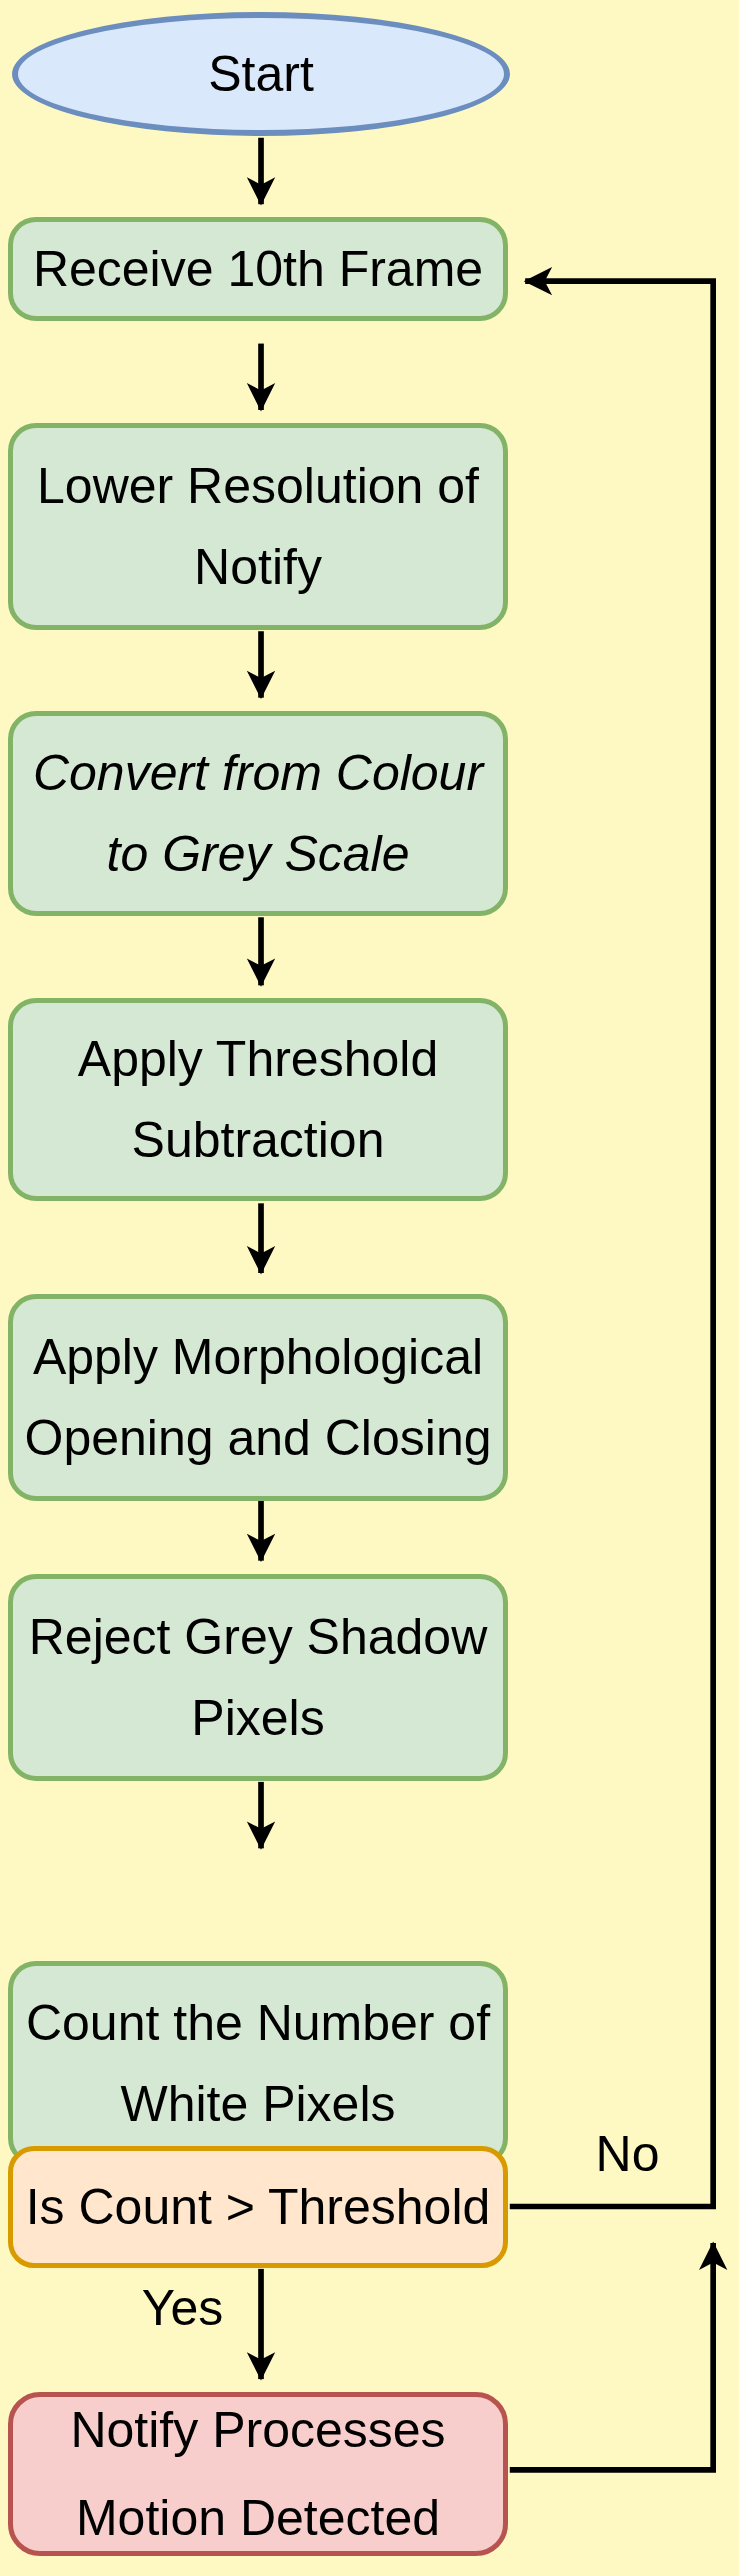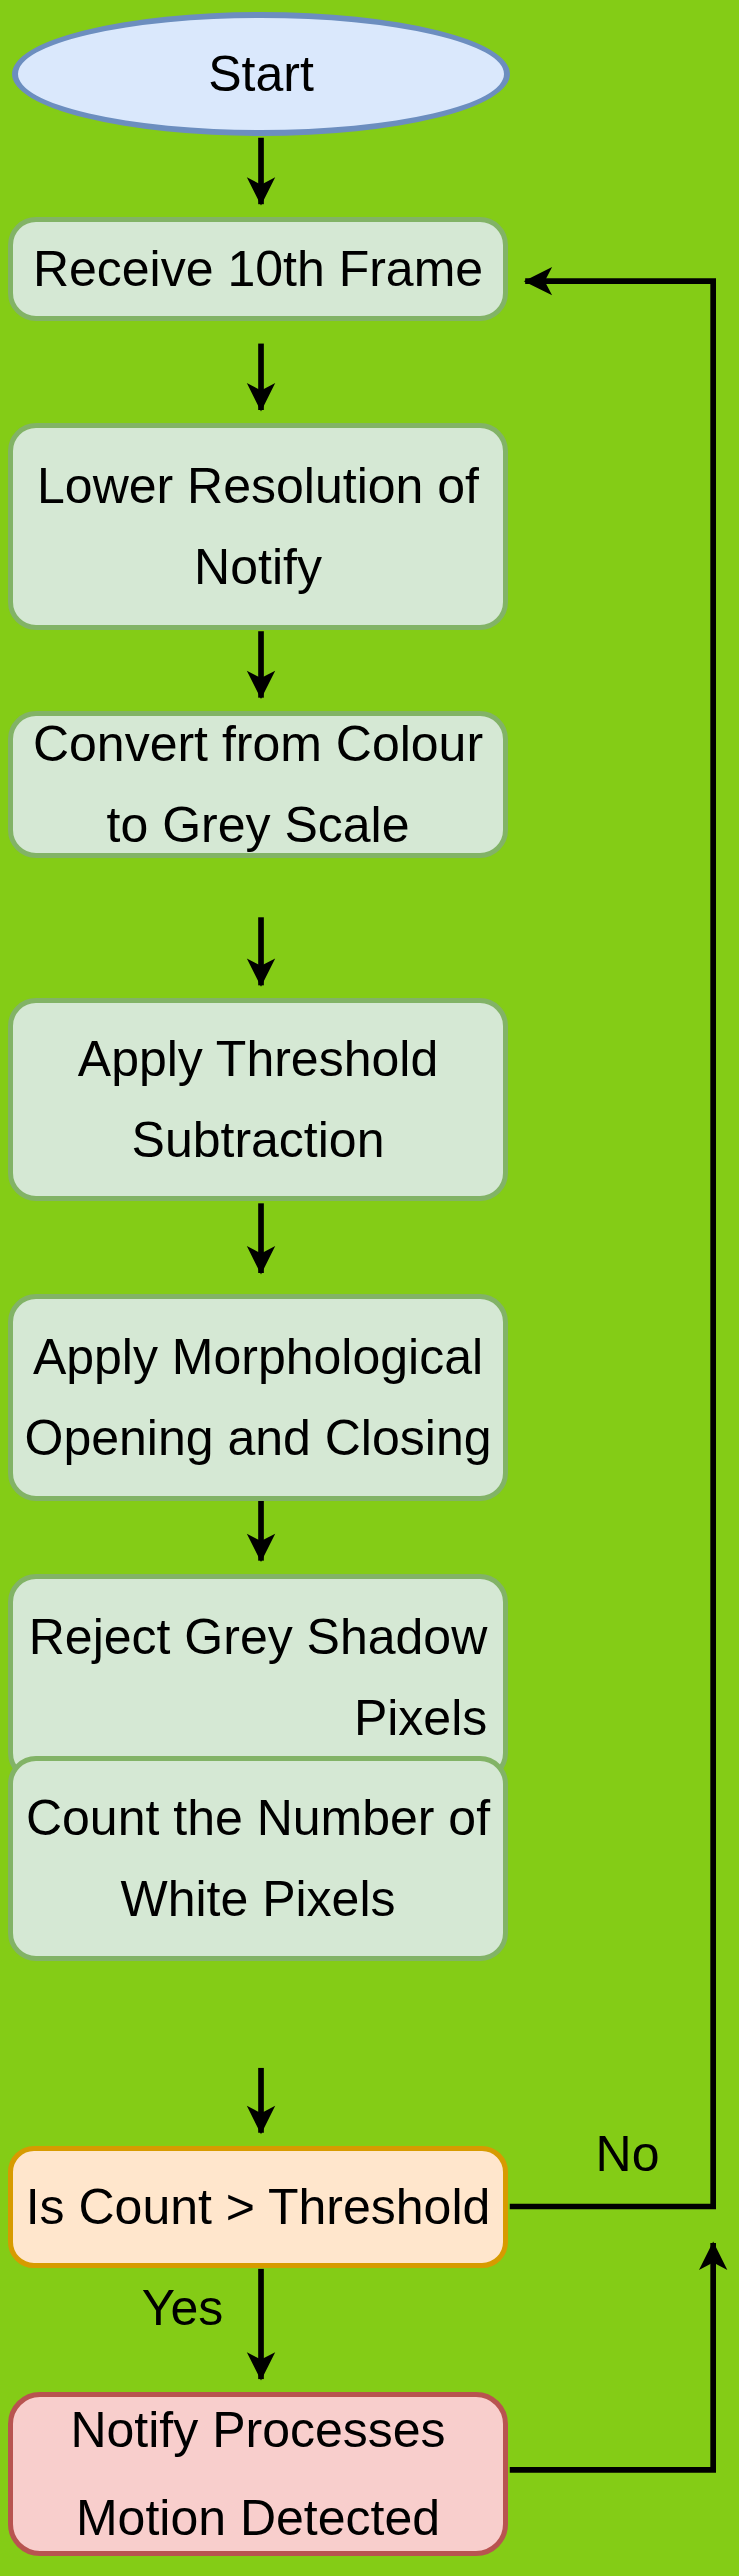--- a/index.html
+++ b/index.html
@@ -1,20 +1,20 @@
 <!DOCTYPE html>
 <html style="font-size:13px"><head>
 <meta charset="utf-8">
 <style>
   html, body { margin: 0; padding: 0; background: #ffffff; }
   .canvas {
     position: relative;
     width: 740px;
     height: 2576px;
-    background: #84cc16;
+    background: #fef9c3;
     font-family: "Liberation Sans", sans-serif;
     color: #000000;
     overflow: hidden;
   }
   .edges-layer {
     position: absolute;
     left: 0; top: 0;
     width: 740px; height: 2576px;
     z-index: 1;
   }
@@ -52,25 +52,25 @@
     border-radius: 26px;
   }
   .alert {
     background: #f8cecc;
     border: 5.7px solid #b85450;
     border-radius: 32px;
     line-height: 88px;
   }
   .n-receive { top: 217px; height: 104px; }
   .n-lower   { top: 423px; height: 207px; }
-  .n-convert { top: 711px; height: 147px; }
+  .n-convert { top: 711px; height: 205px; font-style: italic; }
   .n-bg      { top: 998px; height: 203px; }
   .n-morph   { top: 1286px; height: 207px; margin-top: 8px; }
-  .n-reject  { top: 1574px; height: 207px; text-align: right; }
-  .n-count   { top: 1756px; height: 205px; }
+  .n-reject  { top: 1574px; height: 207px; }
+  .n-count   { top: 1961px; height: 205px; }
   .n-decide  { top: 2146px; height: 122px; }
   .n-notify  { top: 2392px; height: 164px; }
   .edge-label {
     position: absolute;
     font-size: 50px;
     line-height: 50px;
     z-index: 3;
     text-align: center;
   }
   .lbl-no  { left: 587px; top: 2121px; width: 81px; margin-top: 8px; }

